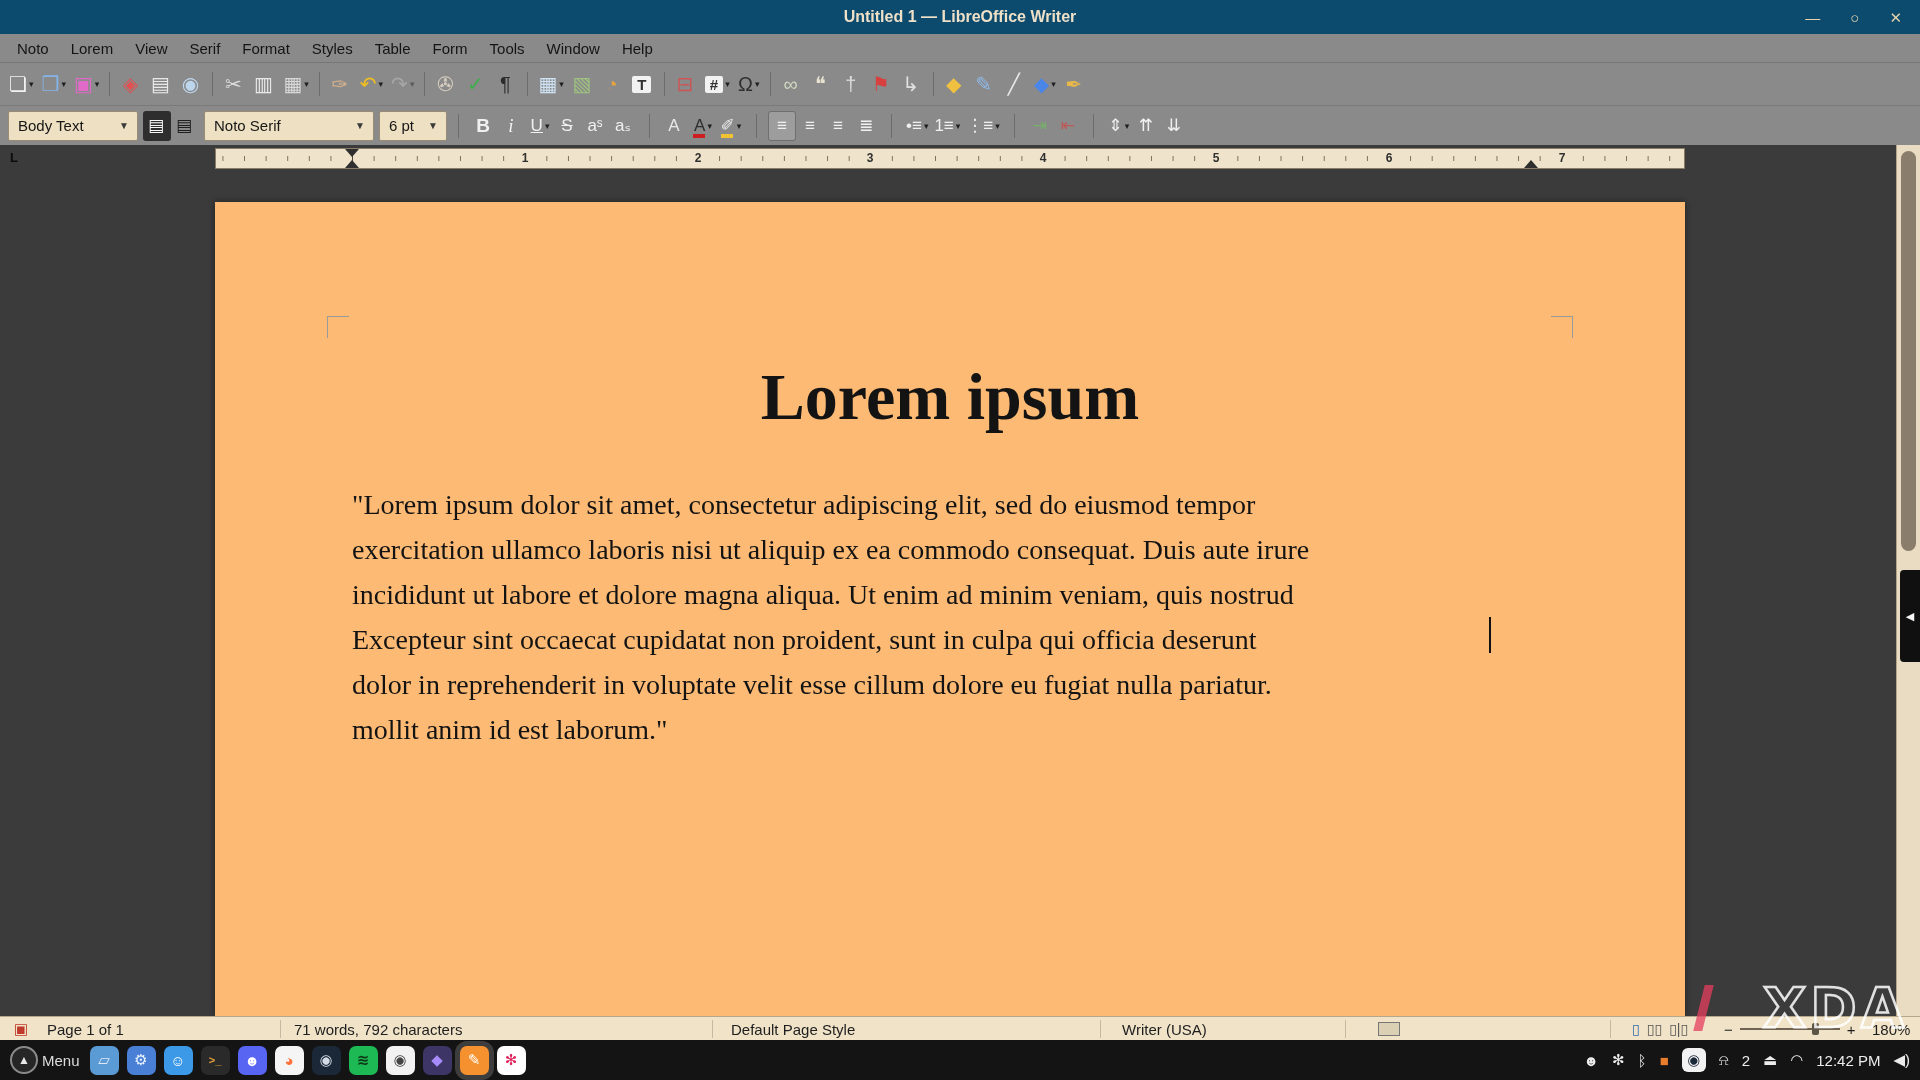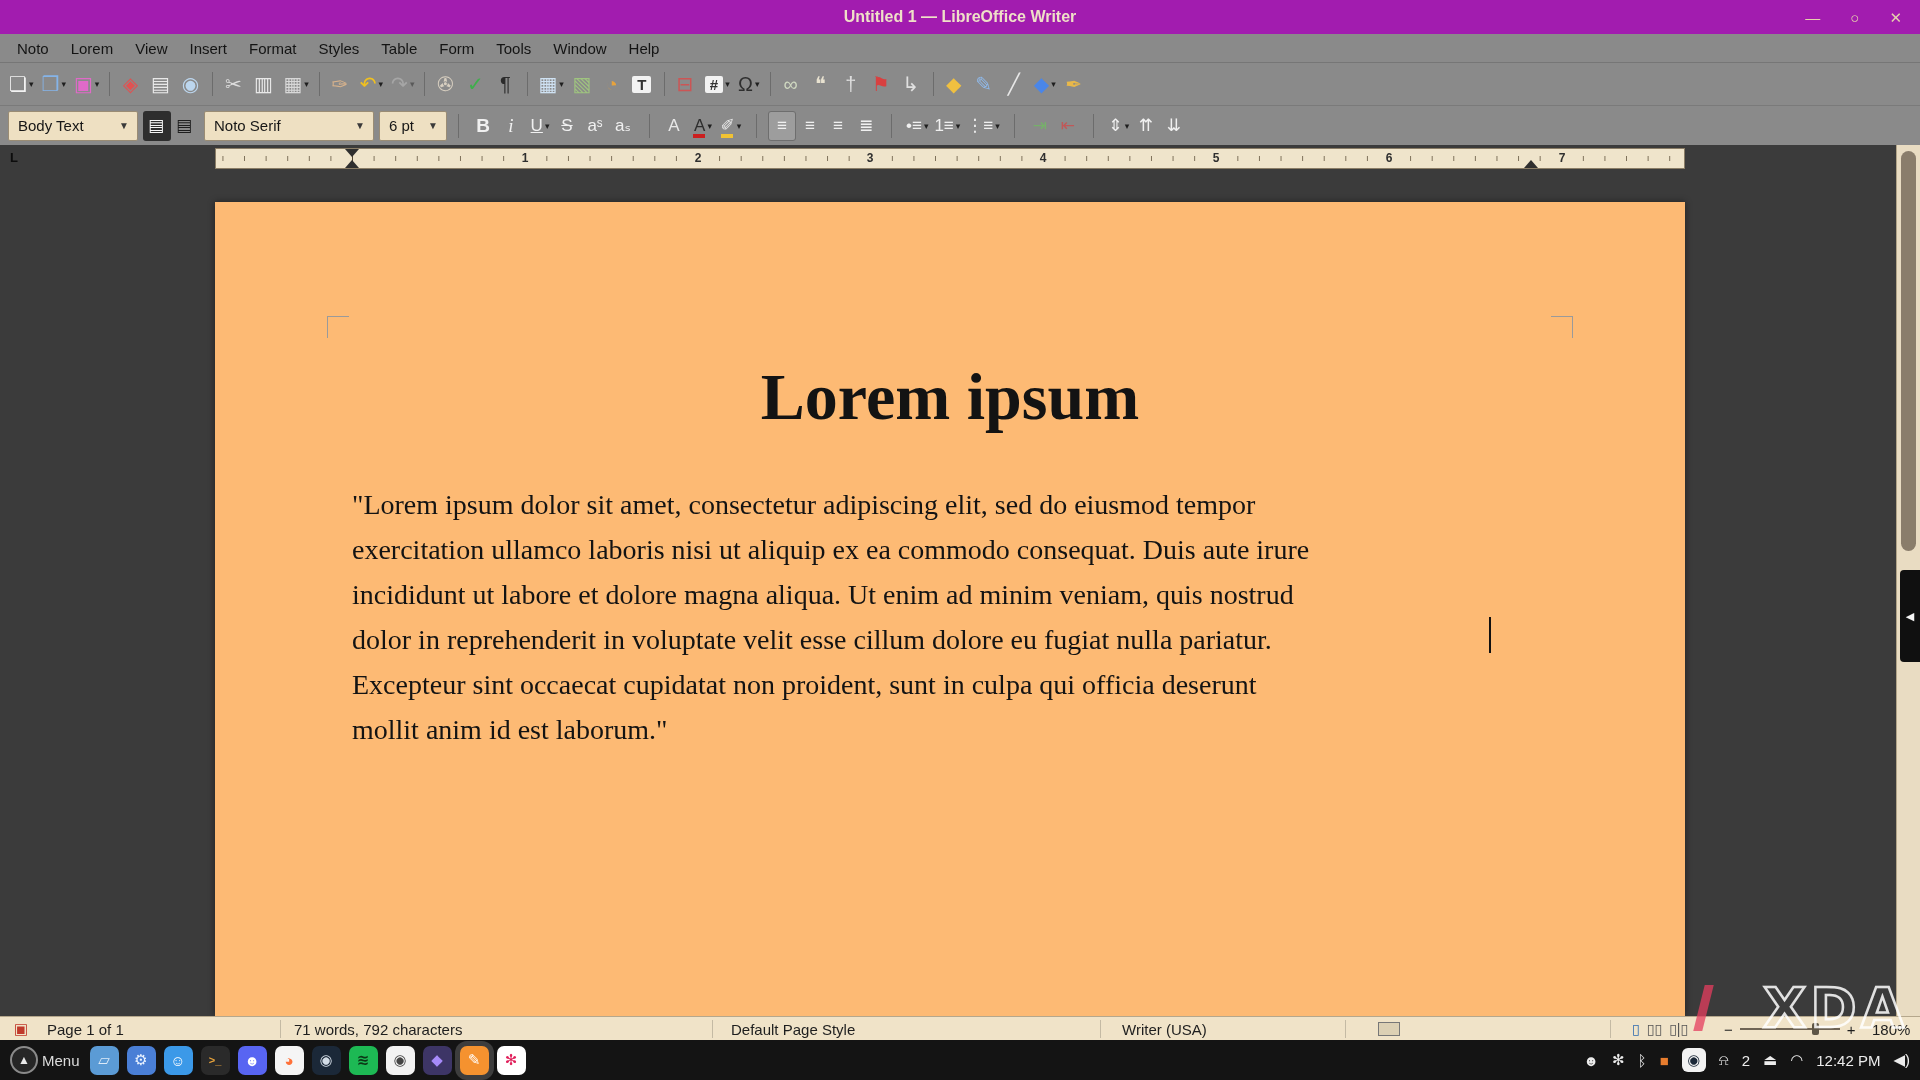--- a/index.html
+++ b/index.html
@@ -2,21 +2,21 @@
 <html><head>
 <meta charset="utf-8">
 <style>
   * { margin:0; padding:0; box-sizing:border-box; }
   html,body { width:1920px; height:1080px; overflow:hidden; background:#3b3b3b;
               font-family:"Liberation Sans","DejaVu Sans",sans-serif; }
   body { position:relative; }
 
   
   .titlebar { position:absolute; left:0; top:0; width:1920px; height:34px;
-              background:#a21caf; display:flex; align-items:center; justify-content:center; }
+              background:#0c4a6e; display:flex; align-items:center; justify-content:center; }
   .titlebar .title { color:#efe0c8; font-size:16px; font-weight:bold; }
   .win-controls { position:absolute; right:18px; top:0; height:34px; display:flex; align-items:center; gap:30px; }
   .win-btn { color:#e6d2ac; font-size:15px; line-height:1; cursor:default; }
 
   
   .menubar { position:absolute; left:0; top:34px; width:1920px; height:28px;
              background:#8a8a8a; display:flex; align-items:center; padding-left:6px; }
   .menu-items { display:flex; height:100%; align-items:center; }
   .menu-item { padding:0 11px; font-size:15px; color:#141414; height:100%;
                display:flex; align-items:center; }
@@ -134,21 +134,21 @@
       <span class="win-btn">✕</span>
     </div>
 </div>
 
 <div class="menubar">
   <div class="menu-items">
 
   <span class="menu-item">Noto</span>
       <span class="menu-item">Lorem</span>
       <span class="menu-item">View</span>
-      <span class="menu-item">Insert</span>
+      <span class="menu-item">Serif</span>
       <span class="menu-item">Format</span>
       <span class="menu-item">Styles</span>
       <span class="menu-item">Table</span>
       <span class="menu-item">Form</span>
       <span class="menu-item">Tools</span>
       <span class="menu-item">Window</span>
       <span class="menu-item">Help</span>
     </div>
 </div>
 
@@ -498,22 +498,22 @@
 
   <div class="page">
     <span class="cmark tl"></span>
     <span class="cmark tr"></span>
     <div class="doc-heading">Lorem ipsum</div>
     <div class="doc-body">
 
     <div class="doc-line">"Lorem ipsum dolor sit amet, consectetur adipiscing elit, sed do eiusmod tempor</div>
         <div class="doc-line">exercitation ullamco laboris nisi ut aliquip ex ea commodo consequat. Duis aute irure</div>
         <div class="doc-line">incididunt ut labore et dolore magna aliqua. Ut enim ad minim veniam, quis nostrud</div>
+        <div class="doc-line">Excepteur sint occaecat cupidatat non proident, sunt in culpa qui officia deserunt</div>
         <div class="doc-line">dolor in reprehenderit in voluptate velit esse cillum dolore eu fugiat nulla pariatur.</div>
-        <div class="doc-line">Excepteur sint occaecat cupidatat non proident, sunt in culpa qui officia deserunt</div>
         <div class="doc-line">mollit anim id est laborum."</div>
       </div>
     <span class="caret"></span>
   </div>
 
   <div class="scrollbar">
     <div class="scroll-thumb"></div>
   </div>
   <div class="sidebar-toggle">
     <span>◀</span>

